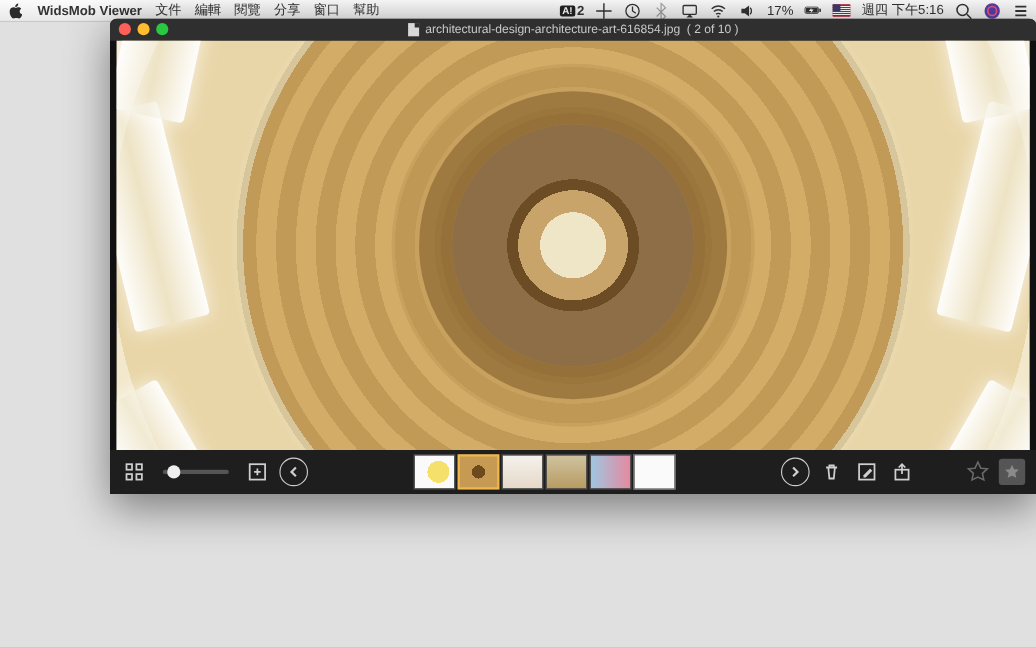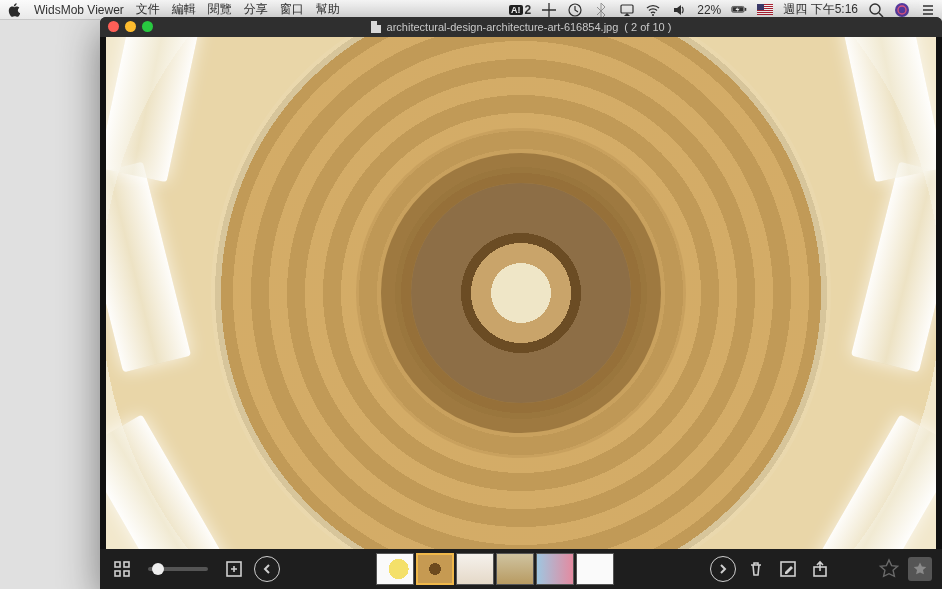--- a/index.html
+++ b/index.html
@@ -14,32 +14,32 @@
 .menubar {
   height: 20px;
   background: linear-gradient(#fbfbfb,#e9e9e9);
   border-bottom: 1px solid #c8c8c8;
   display: flex; align-items: center;
   font-size: 12px; color:#333;
   padding: 0 6px;
 }
 .menubar .left { display:flex; align-items:center; gap:12px; }
 .menubar .right { margin-left:auto; display:flex; align-items:center; gap:10px; }
-.menubar .appname { font-weight:400; }
+.menubar .appname { font-weight:700; }
 .mb-item { white-space:nowrap; cursor:default; }
 .mb-icon { display:inline-flex; align-items:center; justify-content:center; width:16px; height:16px; }
 .apple-logo svg { width:12px; height:14px; fill:#2b2b2b; }
 .mb-badge { display:inline-flex; align-items:center; gap:2px; font-weight:700;}
 .flag { width:16px; height:11px; background:linear-gradient(#b22234,#b22234); position:relative; display:inline-block; border-radius:1px;}
 .flag::before{content:"";position:absolute;inset:0;background:repeating-linear-gradient(#b22234 0 1px,#fff 1px 2px);}
 .flag::after{content:"";position:absolute;left:0;top:0;width:7px;height:6px;background:#3c3b6e;}
 
 .window {
   position:absolute; left:100px; top:17px;
-  width:842px; height:572px;
+  width:842px; height:432px;
   background:#1a1a1a;
   border-radius:6px 6px 0 0;
   box-shadow: 0 12px 40px rgba(0,0,0,.45);
   display:flex; flex-direction:column;
   overflow:hidden;
 }
 .titlebar {
   height:20px; background:#2f2f2f;
   display:flex; align-items:center;
   font-size:11px; color:#c9c9c9;
@@ -159,21 +159,21 @@
           <path d="M2 6c3.3-3.3 8.7-3.3 12 0M4 8.5c2.2-2.2 5.8-2.2 8 0M6 11c1.1-1.1 2.9-1.1 4 0" fill="none" stroke="#333" stroke-width="1.3"></path>
           <circle cx="8" cy="13" r="1" fill="#333"></circle>
         </svg>
       </span>
     <span class="mb-icon">
         <svg viewBox="0 0 16 16">
           <path d="M3 6v4h3l4 3V3L6 6H3z" fill="#333"></path>
           <path d="M11 5c1.5 1.5 1.5 4.5 0 6" stroke="#333" fill="none" stroke-width="1.2"></path>
         </svg>
       </span>
-    <span class="mb-item">22%</span>
+    <span class="mb-item">17%</span>
     <span class="mb-icon">
         <svg viewBox="0 0 22 12">
           <rect x="1" y="2" width="17" height="8" rx="2" fill="none" stroke="#333" stroke-width="1"></rect>
           <rect x="2" y="3" width="15" height="6" fill="#333"></rect>
           <rect x="19" y="4" width="2" height="4" fill="#333"></rect>
           <path d="M9 3l-3 4h3l-1 3 4-5h-3z" fill="#fff"></path>
         </svg>
       </span>
     <span class="flag"></span>
     <span class="mb-item">週四 下午5:16</span>

